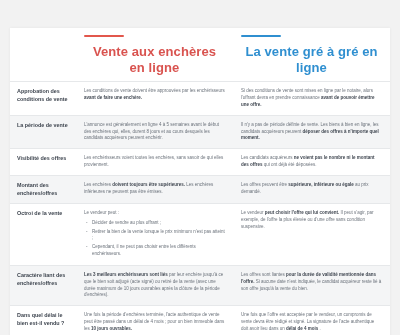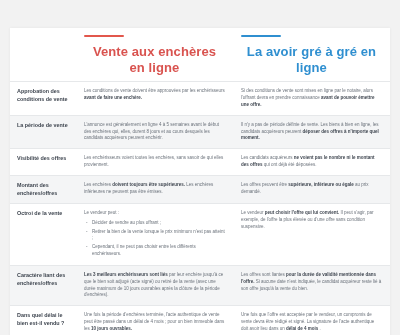--- a/index.html
+++ b/index.html
@@ -135,21 +135,21 @@
           <th class="hd-blank"></th>
           <th>
             <div class="hd-cell">
               <div class="accent red"></div>
               <div class="hd-title red">Vente aux enchères en ligne</div>
             </div>
           </th>
           <th>
             <div class="hd-cell">
               <div class="accent blue"></div>
-              <div class="hd-title blue">La avoir gré à gré en ligne</div>
+              <div class="hd-title blue">La vente gré à gré en ligne</div>
             </div>
           </th>
         </tr>
       </thead>
       <tbody id="tbody">
           <tr class="row-plain">
             <td class="label">Approbation des conditions de vente</td>
             <td class="body">
               <p><span class="sp">Les conditions de vente doivent être approuvées par les enchérisseurs </span><b>avant de faire une enchère. </b></p>
             </td>

